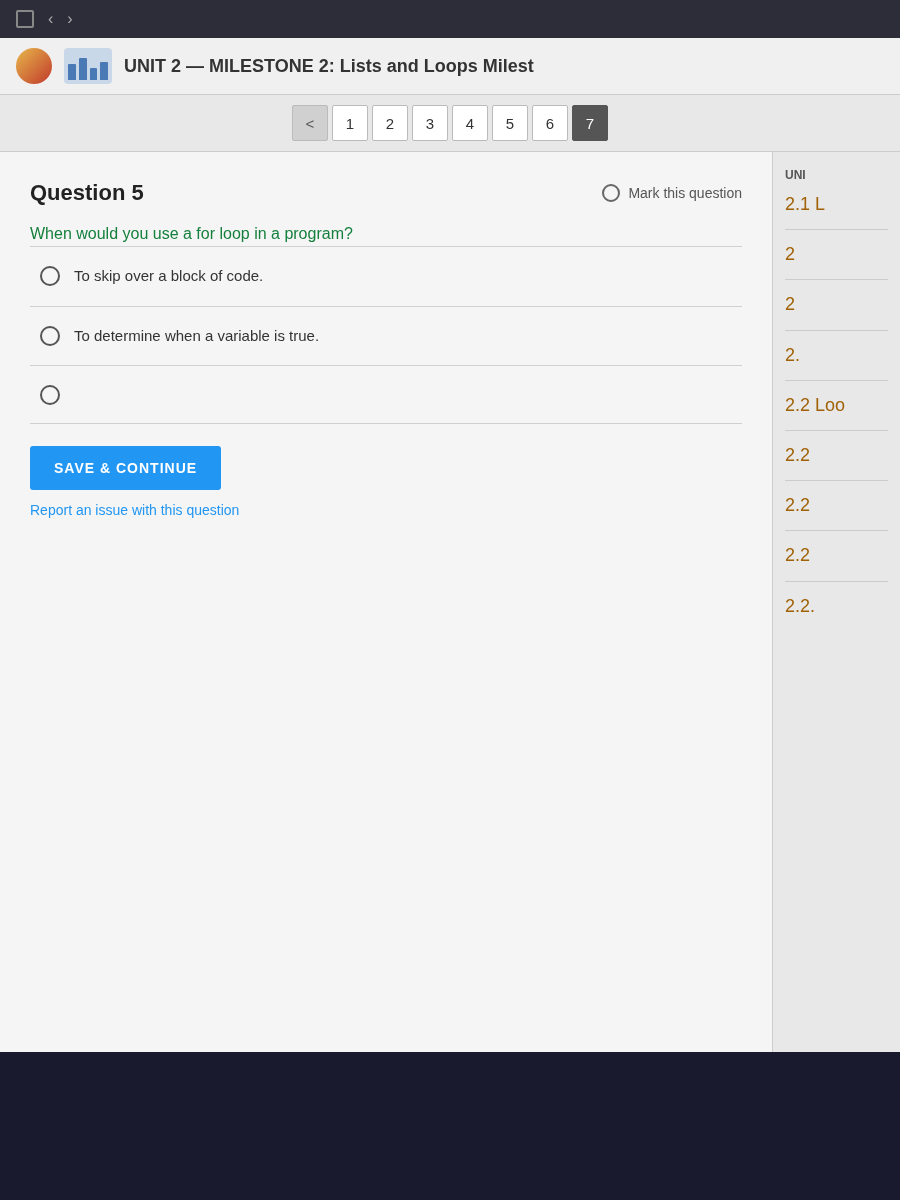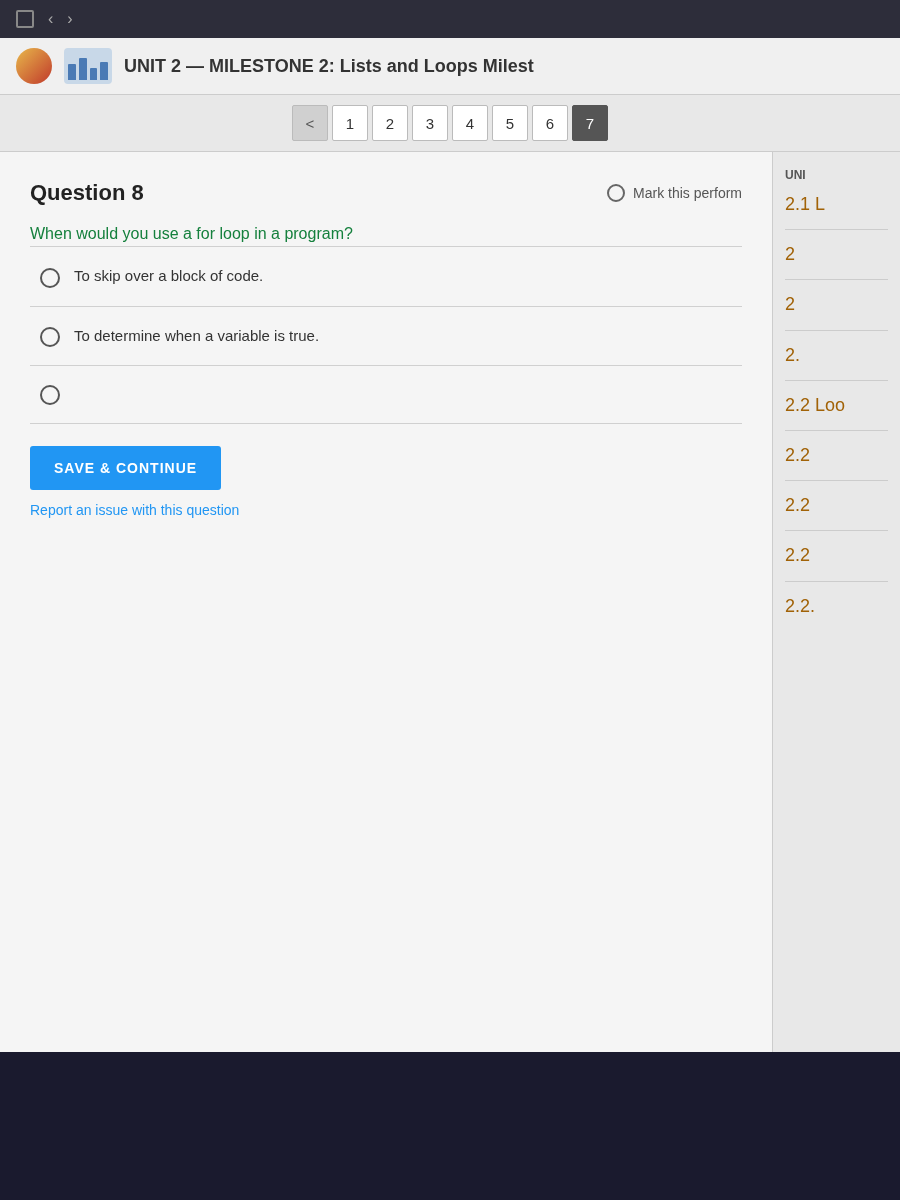--- a/index.html
+++ b/index.html
@@ -146,21 +146,21 @@
       color: #15803d;
       line-height: 1.5;
     }
 
     
     .answer-options {
       border-top: 1px solid #d0d0d0;
     }
     .answer-option {
       display: flex;
-      align-items: flex-end;
+      align-items: flex-start;
       gap: 14px;
       padding: 18px 10px;
       border-bottom: 1px solid #d0d0d0;
       cursor: pointer;
       background: #f5f5f5;
     }
     .radio-btn {
       width: 20px; height: 20px;
       border: 2px solid #555;
       border-radius: 50%;
@@ -254,24 +254,24 @@
   <button class="page-btn">5</button>
   <button class="page-btn">6</button>
   <button class="page-btn active">7</button>
 </div>
 
 <div class="main-container">
 
   <div class="question-area">
 
     <div class="question-header">
-      <h2 class="question-title">Question 8</h2>
+      <h2 class="question-title">Question 5</h2>
       <div class="mark-question">
         <span class="mark-circle"></span>
-        <span>Mark this perform</span>
+        <span>Mark this question</span>
       </div>
     </div>
 
     <p class="question-text">When would you use a for loop in a program?</p>
 
     
     <div class="answer-options">
 
       <div class="answer-option">
         <div class="radio-btn"></div>

